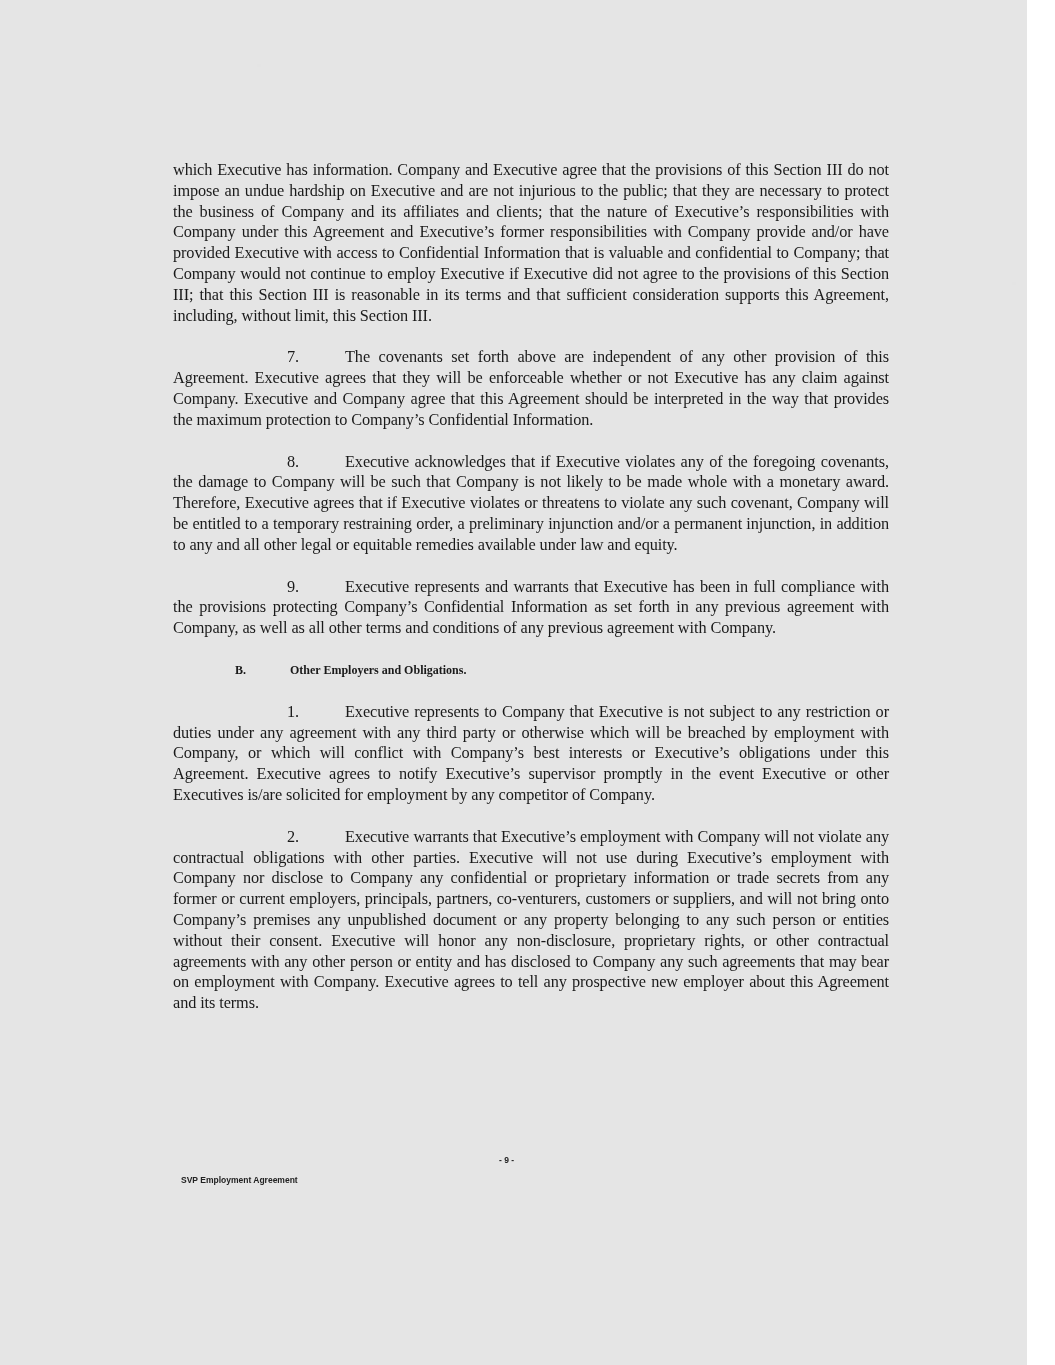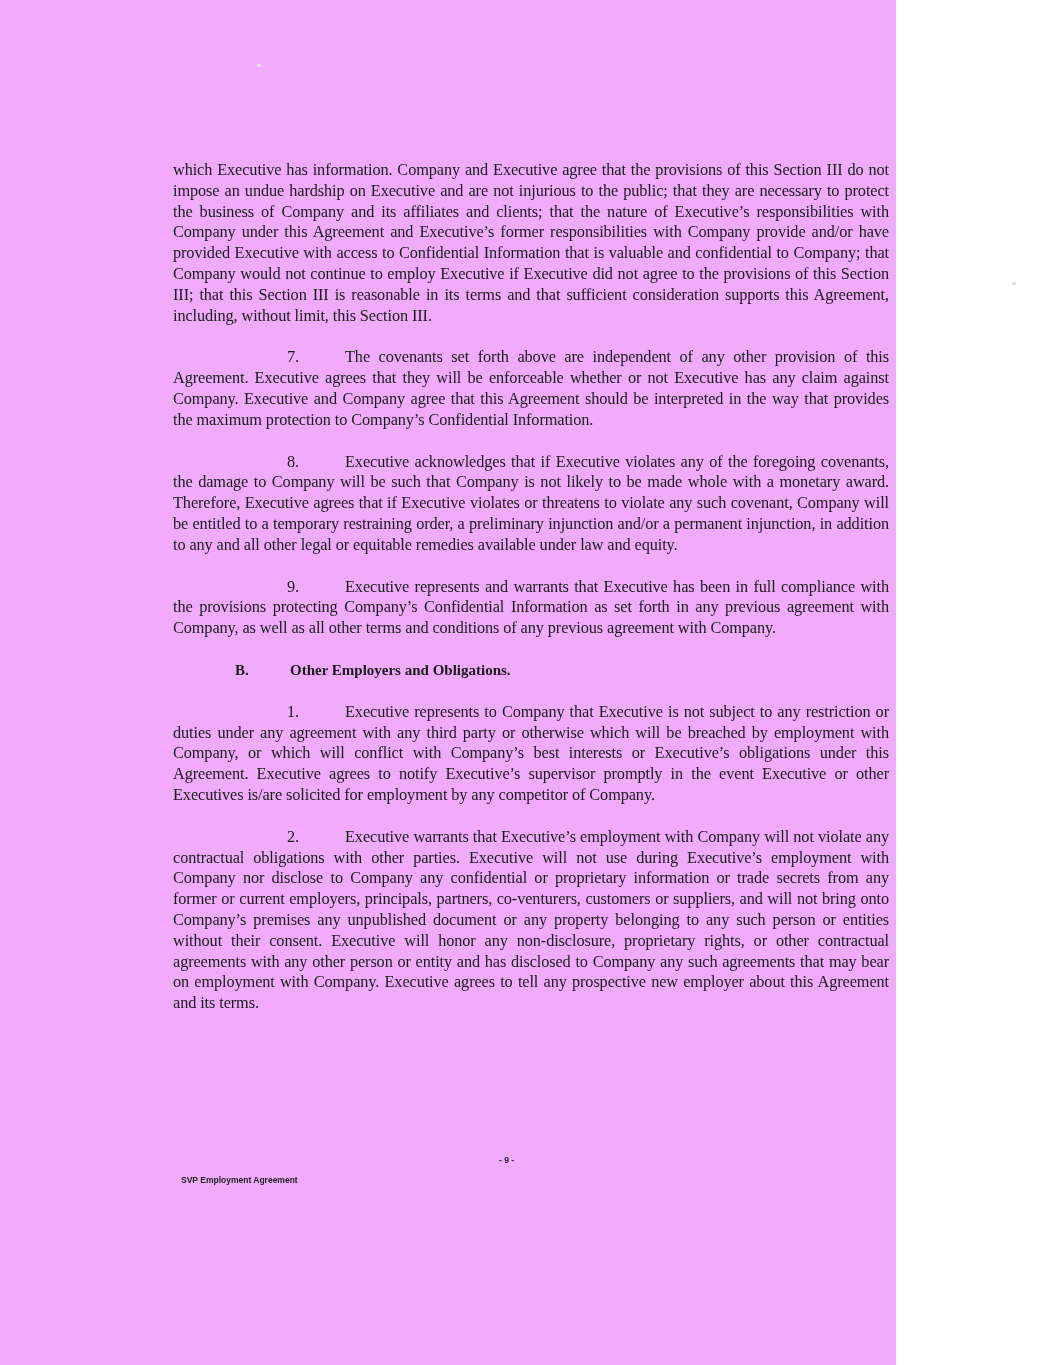--- a/index.html
+++ b/index.html
@@ -11,22 +11,22 @@
     width: 1055px;
     height: 1365px;
     position: relative;
     overflow: hidden;
     font-family: "Liberation Serif", "DejaVu Serif", serif;
     color: #1a1a1a;
   }
   .page {
     position: absolute;
     left: 0; top: 0;
-    width: 896px; height: 1365px;
-    background: #f0abfc;
+    width: 1027px; height: 1365px;
+    background: #e5e5e5;
   }
   .content {
     position: absolute;
     left: 173px;
     top: 160px;
     width: 716px;
   }
   .para {
     font-size: 16.3px;
     line-height: 20.8px;
@@ -34,21 +34,21 @@
     text-align-last: left;
     margin: 0 0 21px 0;
     letter-spacing: -0.1px;
   }
   .para .num {
     display: inline-block;
     margin-left: 114px;
     width: 58px;
   }
   .heading {
-    font-size: 15px;
+    font-size: 12px;
     line-height: 20.8px;
     font-weight: bold;
     margin: 0 0 21px 0;
   }
   .heading .hnum {
     display: inline-block;
     margin-left: 62px;
     width: 55px;
   }
   .footer {

